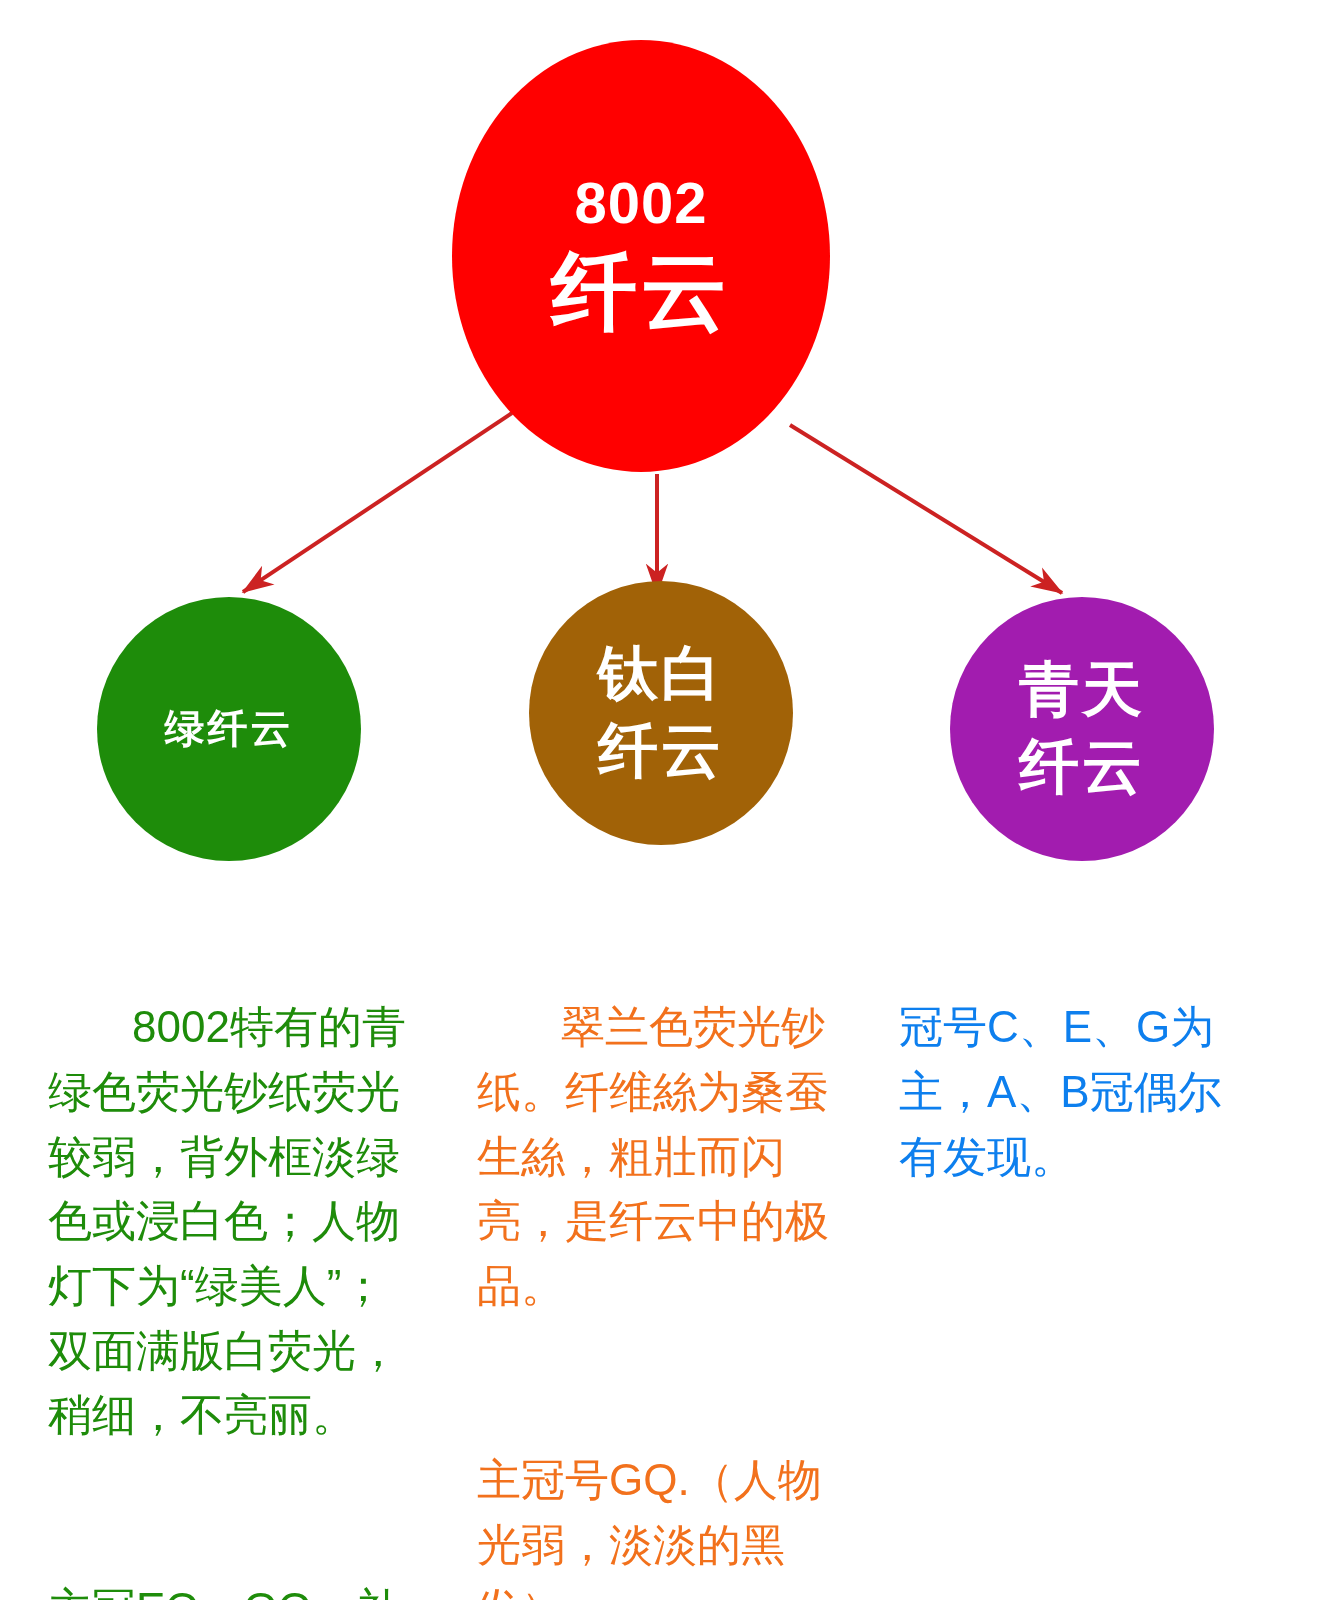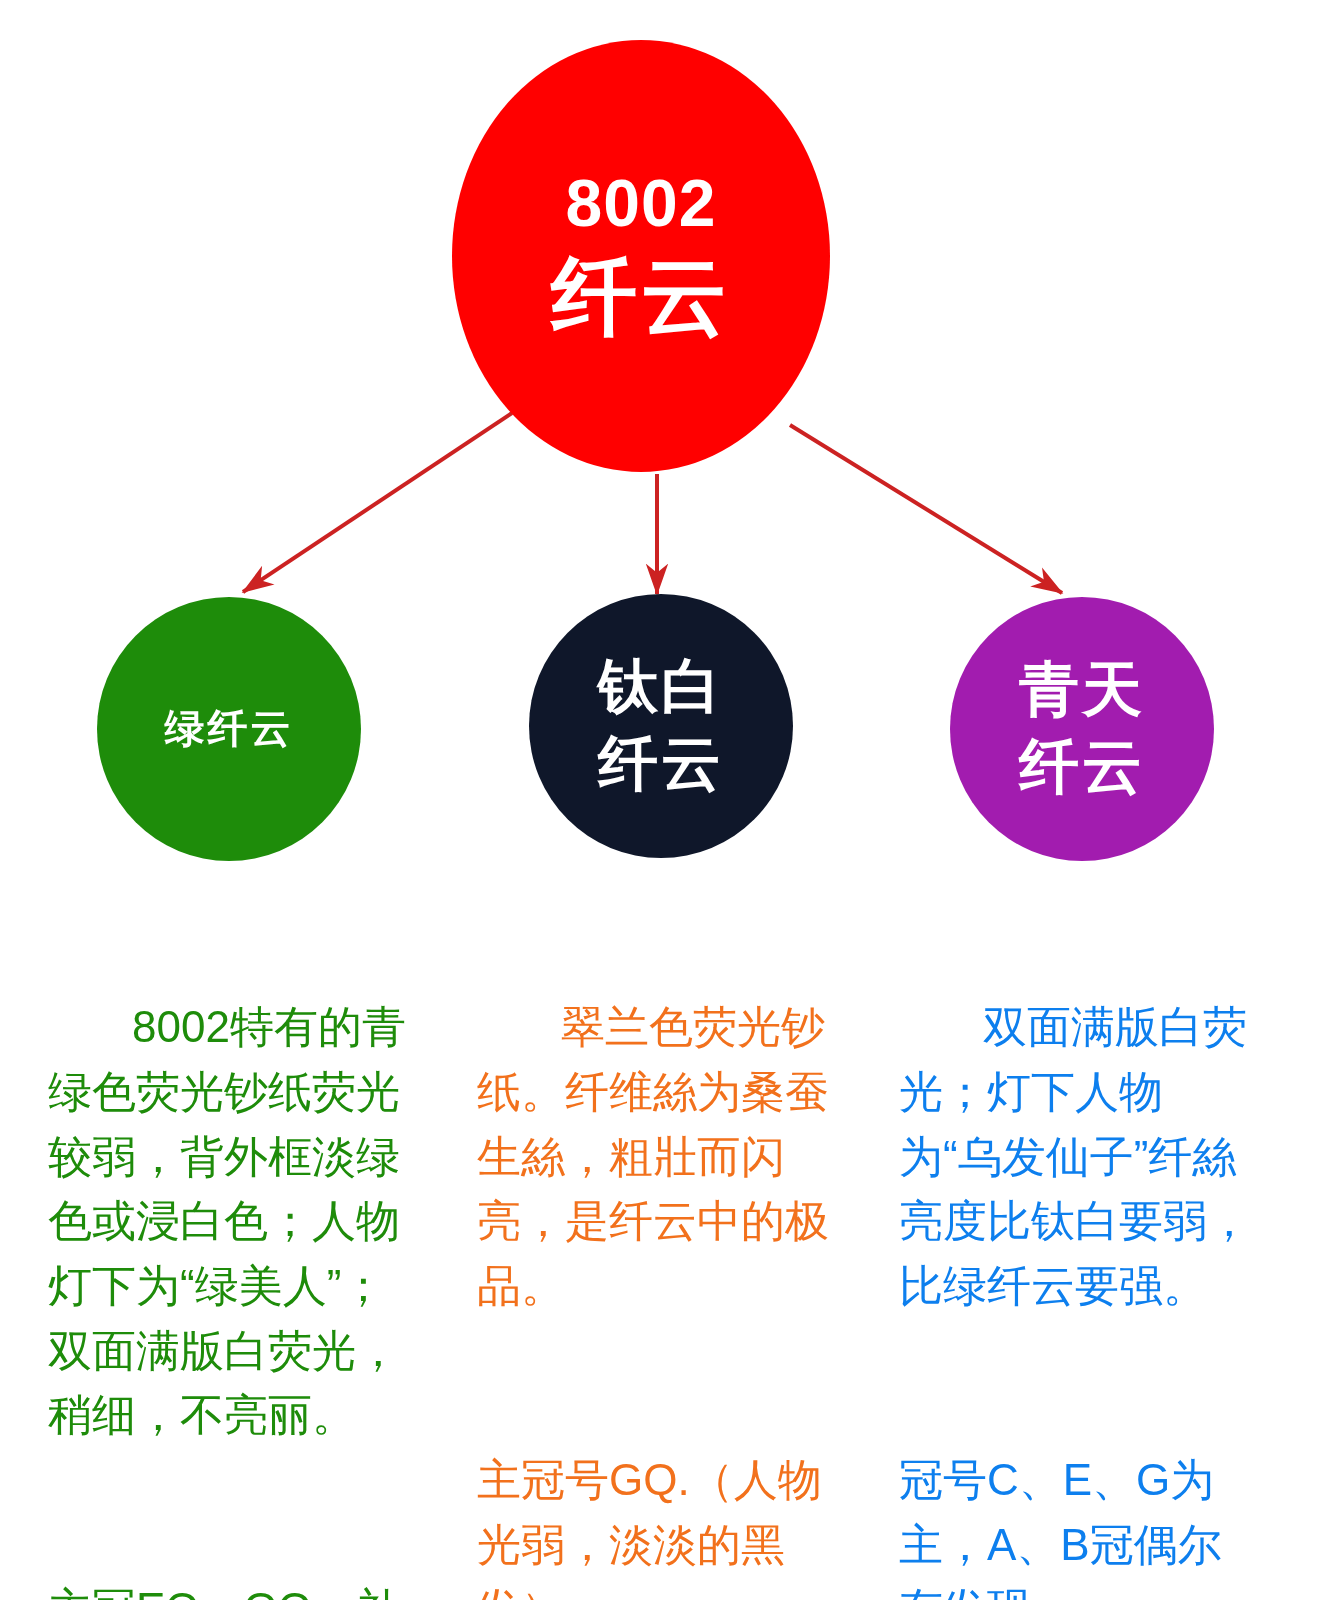--- a/index.html
+++ b/index.html
@@ -44,32 +44,32 @@
   }
 
   #root-node {
     left: 452px;
     top: 40px;
     width: 378px;
     height: 432px;
     font-size: 82px;
     line-height: 1.22;
   }
-  #root-node .line-num { font-size: 66px; letter-spacing: 1px; }
+  #root-node .line-num { font-size: 58px; letter-spacing: 1px; }
   #root-node .line-cn  { font-size: 86px; letter-spacing: 4px; }
 
   .child-node {
     width: 264px;
     height: 264px;
     font-size: 58px;
     line-height: 1.28;
     letter-spacing: 3px;
   }
   #node-green  { left: 97px;  top: 597px; background: #1E8C0A; }
-  #node-orange { left: 529px; top: 594px; background: #0f172a; }
+  #node-orange { left: 529px; top: 581px; background: #a16207; }
   #node-blue   { left: 950px; top: 597px; background: #a21caf; }
 
   #node-green .label-1 { font-size: 40px; }
   #node-orange .label-1, #node-orange .label-2,
   #node-blue .label-1,  #node-blue .label-2 { font-size: 60px; }
 
   
   .desc {
     position: absolute;
     top: 866px;
@@ -128,17 +128,16 @@
     <p class="para">8002特有的青绿色荧光钞纸荧光较弱，背外框淡绿色或浸白色；人物灯下为“绿美人”；双面满版白荧光，稍细，不亮丽。</p>
     <p class="para flush">主冠EQ、GQ，补号JZ。</p>
   </div>
 
   <div class="desc" id="desc-orange">
     <p class="para">翠兰色荧光钞纸。纤维絲为桑蚕生絲，粗壯而闪亮，是纤云中的极品。</p>
     <p class="para flush">主冠号GQ.（人物光弱，淡淡的黑发）</p>
   </div>
 
   <div class="desc" id="desc-blue">
-    <p class="para">双面满版白荧光；灯下人物为“乌发仙子”纤絲亮度比钛白要弱，比绿纤云要强。</p>
     <p class="para flush">冠号C、E、G为主，A、B冠偶尔有发现。</p>
   </div>
 
 </div>
 
 </body></html>

